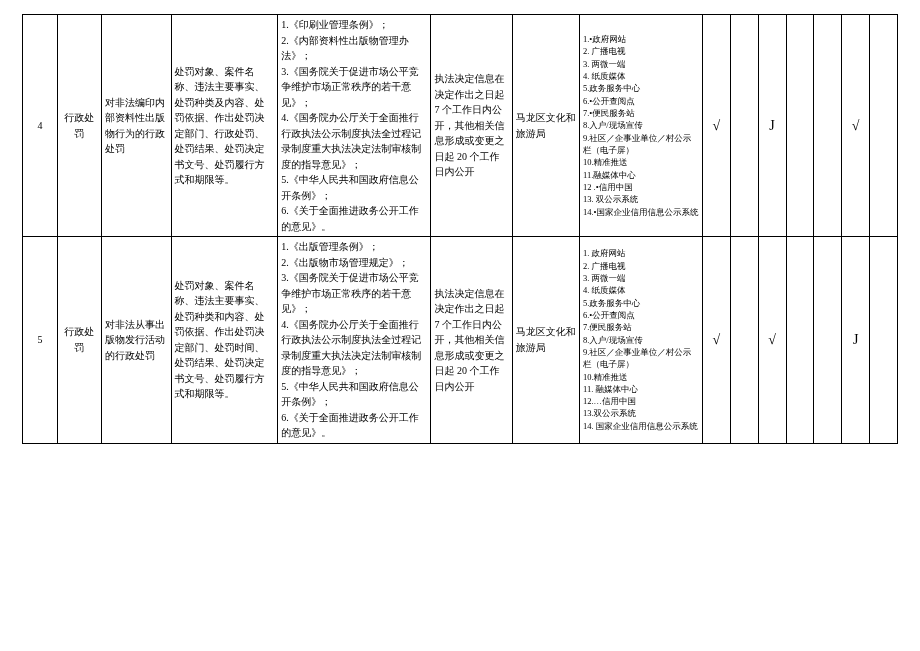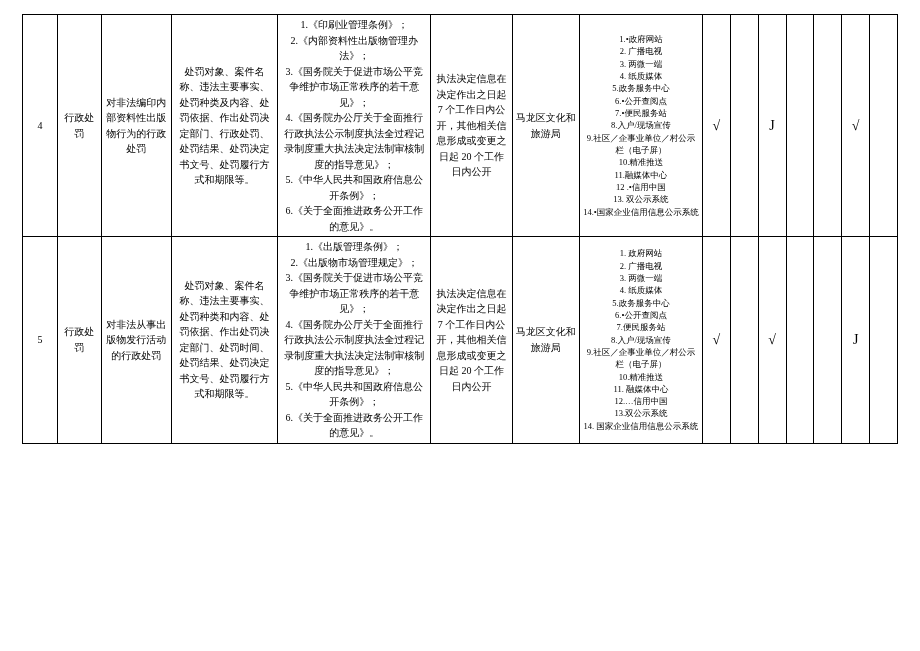--- a/index.html
+++ b/index.html
@@ -1,21 +1,21 @@
 <!DOCTYPE html>
 <html><head>
   <meta charset="utf-8">
   <style>
     * { box-sizing: border-box; margin: 0; padding: 0; }
     html, body { width: 920px; height: 651px; background: #fff; font-family: "SimSun", "Songti SC", serif; }
     .wrap { padding: 14px 22px; }
     table { border-collapse: collapse; width: 876px; table-layout: fixed; }
     td { border: 1px solid #000; vertical-align: middle; padding: 2px 3px; font-size: 10px; line-height: 1.55; color: #000; }
     .cn { text-align: center; }
-    .lt { text-align: center; }
+    .lt { text-align: left; }
     .channels { font-size: 8.5px; line-height: 1.45; margin-top: 8px; }
     .check { font-size: 14px; text-align: center; }
     .col-no   { width: 30px; }
     .col-type { width: 38px; }
     .col-name { width: 60px; }
     .col-cont { width: 92px; }
     .col-basis{ width: 132px; }
     .col-time { width: 70px; }
     .col-dept { width: 58px; }
     .col-chan { width: 106px; }

